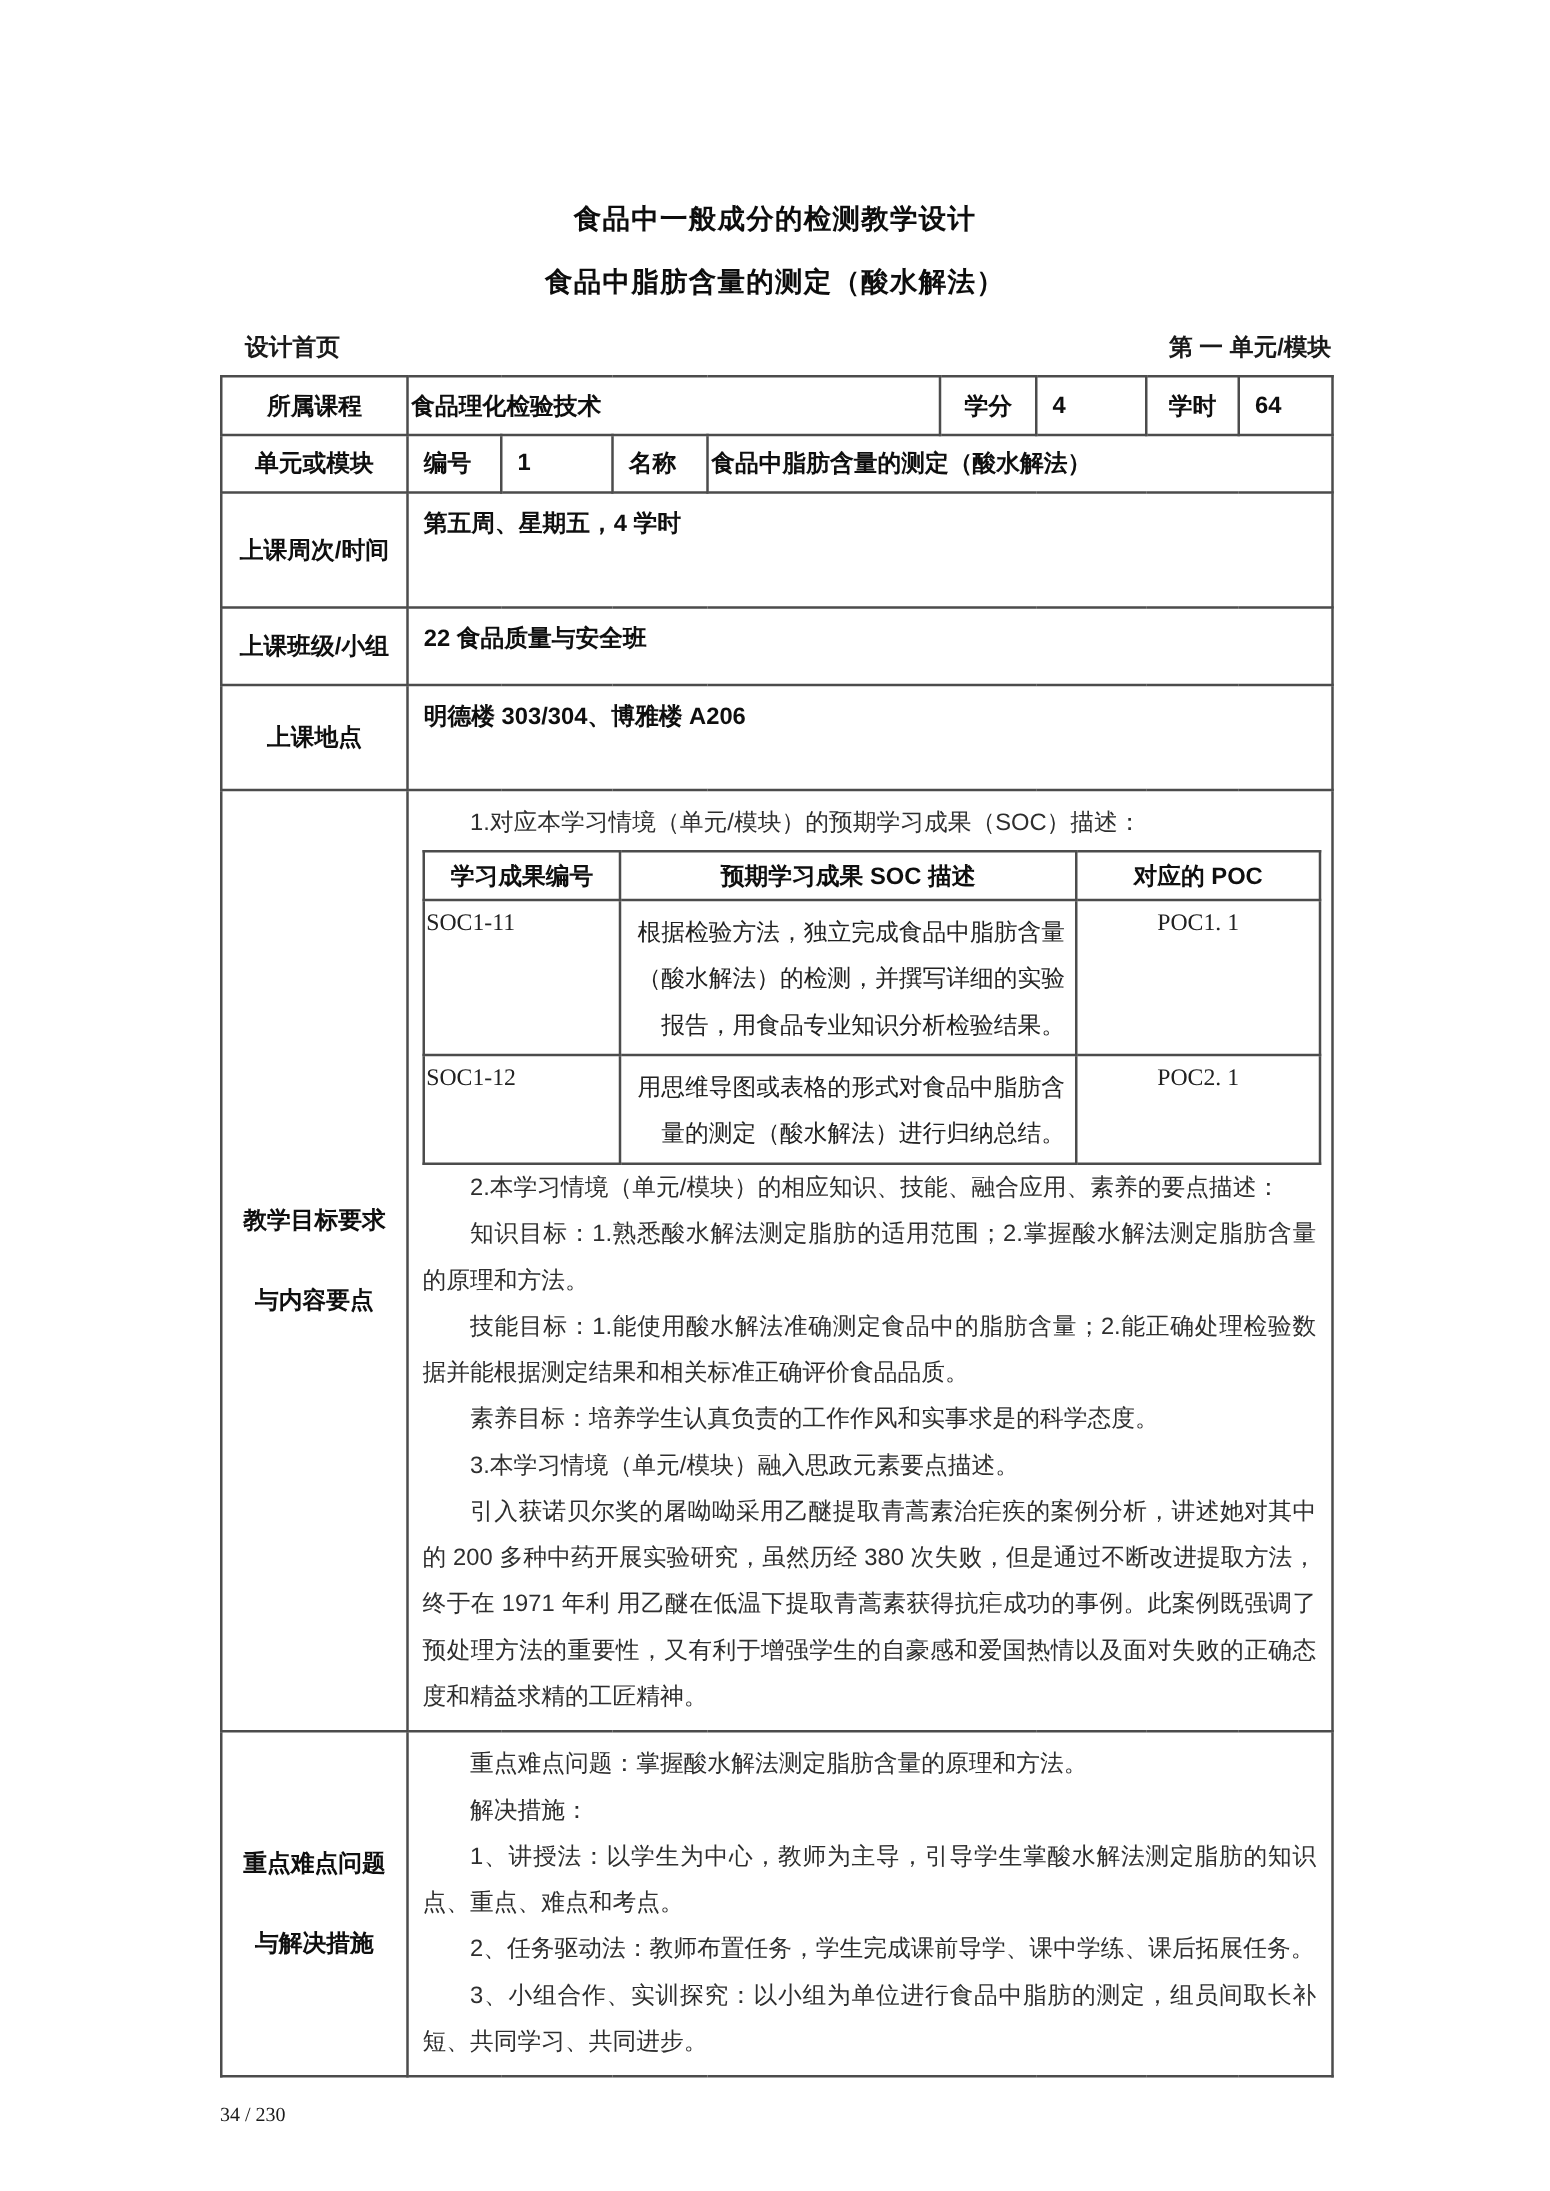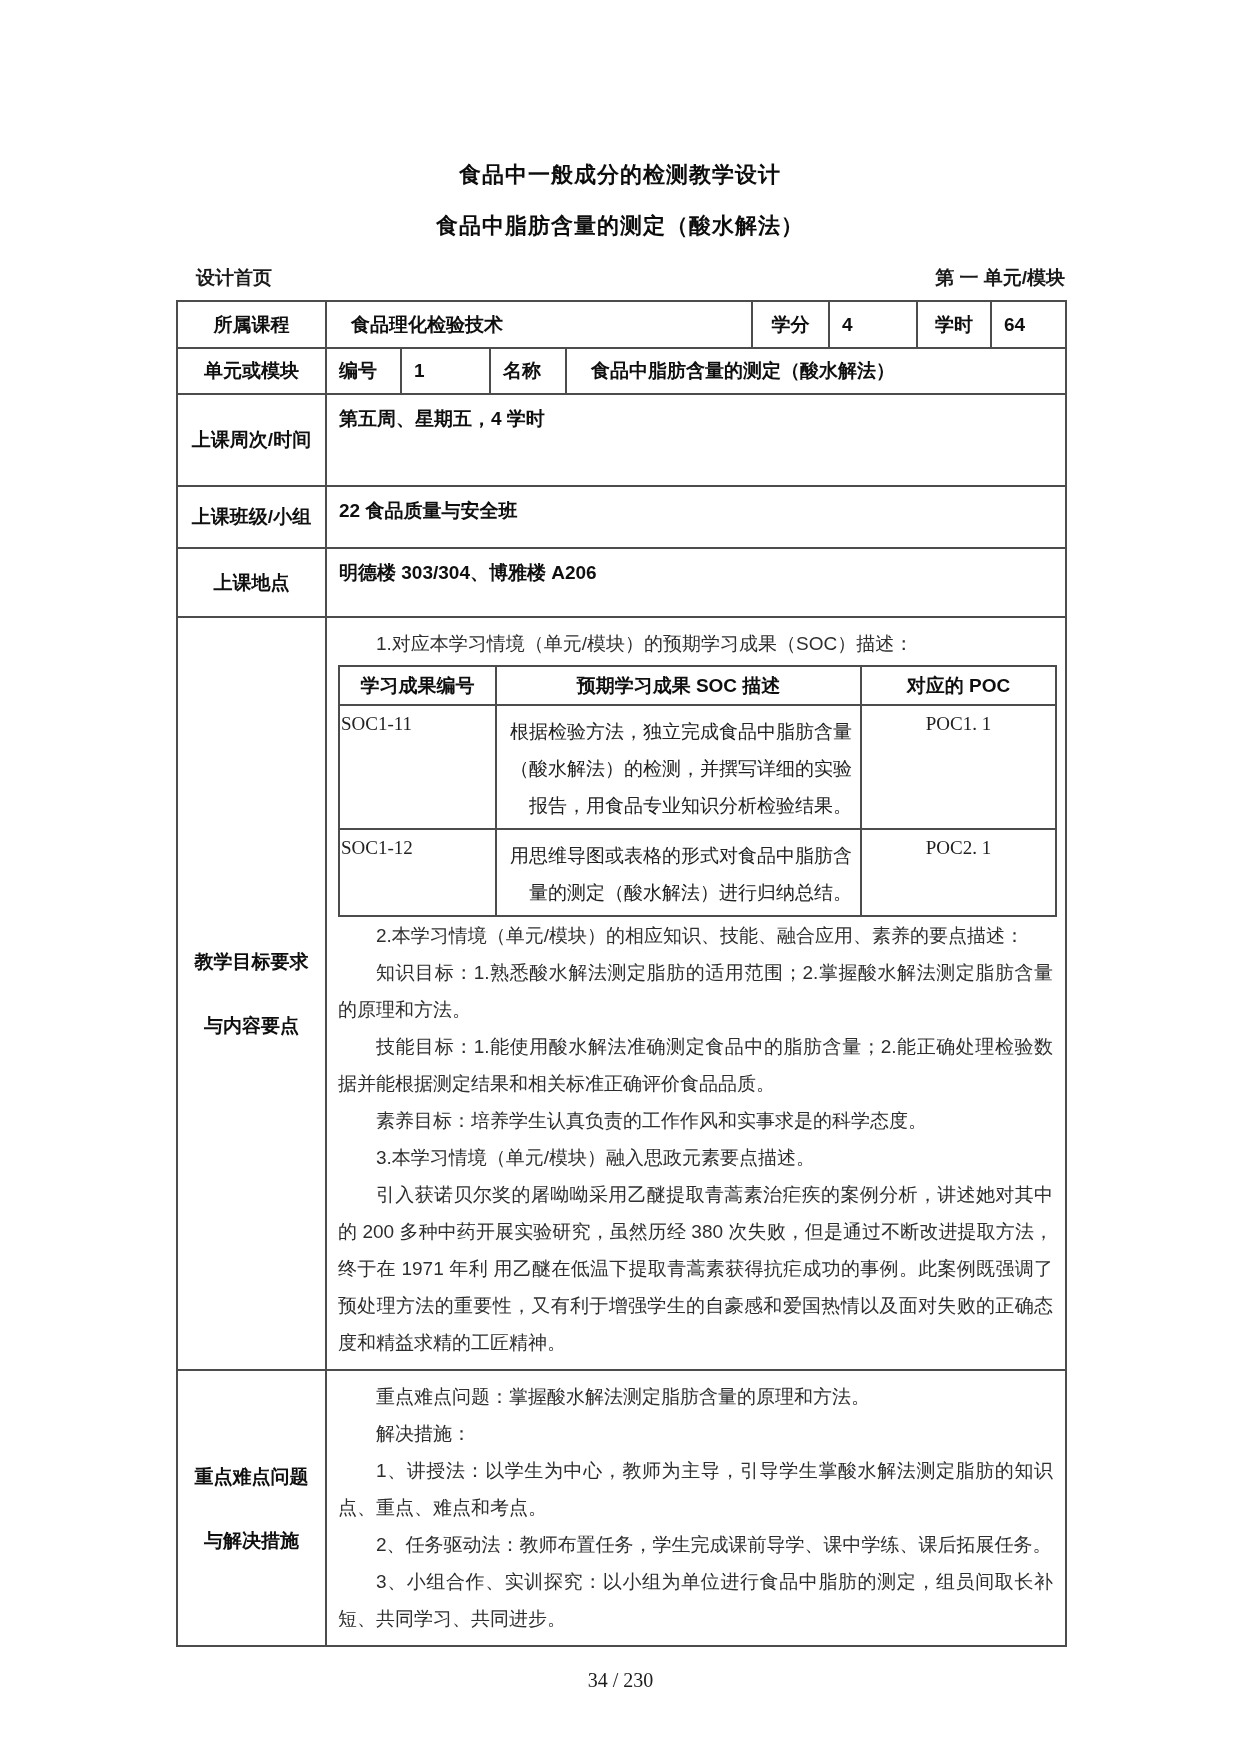--- a/index.html
+++ b/index.html
@@ -35,21 +35,21 @@
     font-size: 19px;
     overflow: hidden;
   }
   td.lbl {
     text-align: center; vertical-align: middle;
     font-weight: bold; color: #0f0f0f;
     padding: 2px 4px;
   }
   td.val-b {
     font-weight: bold; color: #0f0f0f;
-    vertical-align: middle; padding: 2px 24px;
+    vertical-align: middle; padding: 2px 2px;
   }
   td.val-top {
     font-weight: bold; color: #0f0f0f;
     vertical-align: top; padding: 11px 12px 2px;
   }
   td.small-h { text-align: center; vertical-align: middle; font-weight: bold; color: #0f0f0f; padding: 2px 4px; }
   td.small-v { font-weight: bold; color: #0f0f0f; vertical-align: middle; padding: 2px 12px; }
 
   td.rich {
     vertical-align: top;
@@ -95,23 +95,23 @@
     line-height: 37px;
   }
   table.soc td.cpoc {
     font-family: "Liberation Serif", serif;
     text-align: center; vertical-align: top;
     padding-top: 7px; color: #222;
   }
 
   .footer {
     margin-top: 22px;
-    text-align: center;
-    font-family: "Liberation Serif", serif;
-    font-size: 20px; color: #1c1c1c;
+    text-align: left;
+    font-family: "Liberation Serif", serif;
+    font-size: 16px; color: #1c1c1c;
   }
 </style>
 </head>
 <body>
 
 <div class="page">
 
   <div class="doc-title first">食品中一般成分的检测教学设计</div>
   <div class="doc-title second">食品中脂肪含量的测定（酸水解法）</div>
 
@@ -151,21 +151,21 @@
           <td class="val-b" colspan="5">食品中脂肪含量的测定（酸水解法）</td>
         </tr>
         <tr style="height:92px">
           <td class="lbl">上课周次/时间</td>
           <td class="val-top" colspan="8">第五周、星期五，4 学时</td>
         </tr>
         <tr style="height:62px">
           <td class="lbl">上课班级/小组</td>
           <td class="val-top" colspan="8">22 食品质量与安全班</td>
         </tr>
-        <tr style="height:69px">
+        <tr style="height:84px">
           <td class="lbl">上课地点</td>
           <td class="val-top" colspan="8">明德楼 303/304、博雅楼 A206</td>
         </tr>
 
         <tr>
           <td class="lbl">
             <span class="l1">教学目标要求</span>
             <span class="l2">与内容要点</span>
           </td>
           <td class="rich" colspan="8">

